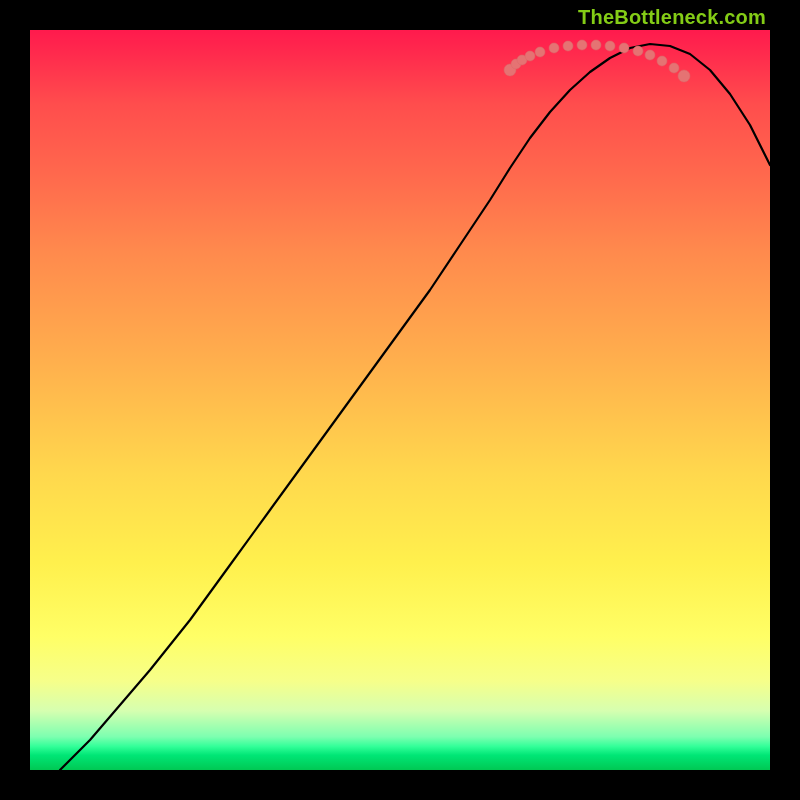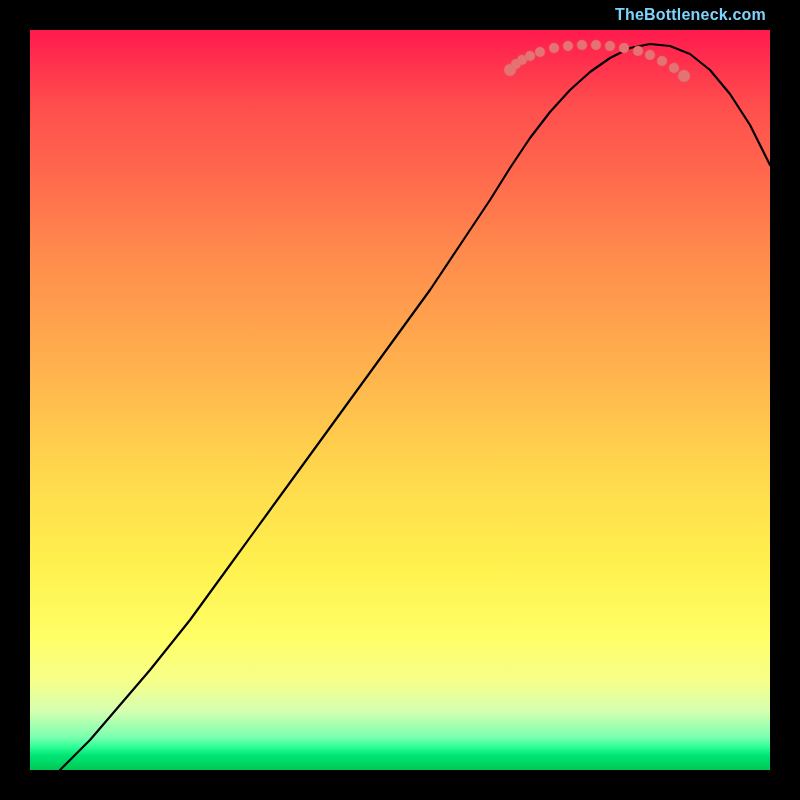--- a/index.html
+++ b/index.html
@@ -32,23 +32,23 @@
       #33ff99 96.8%,
       #00e676 98%,
       #00c853 100%
     );
   }
   .watermark {
     position: absolute;
     top: 6px;
     right: 34px;
     font-family: Arial, Helvetica, sans-serif;
-    font-size: 16px;
+    font-size: 20px;
     font-weight: 600;
-    color: #7dd3fc;
+    color: #84cc16;
     letter-spacing: 0.2px;
   }
   svg.curve {
     position: absolute;
     left: 0; top: 0;
     width: 100%;
     height: 100%;
     overflow: visible;
   }
   .curve-path {

